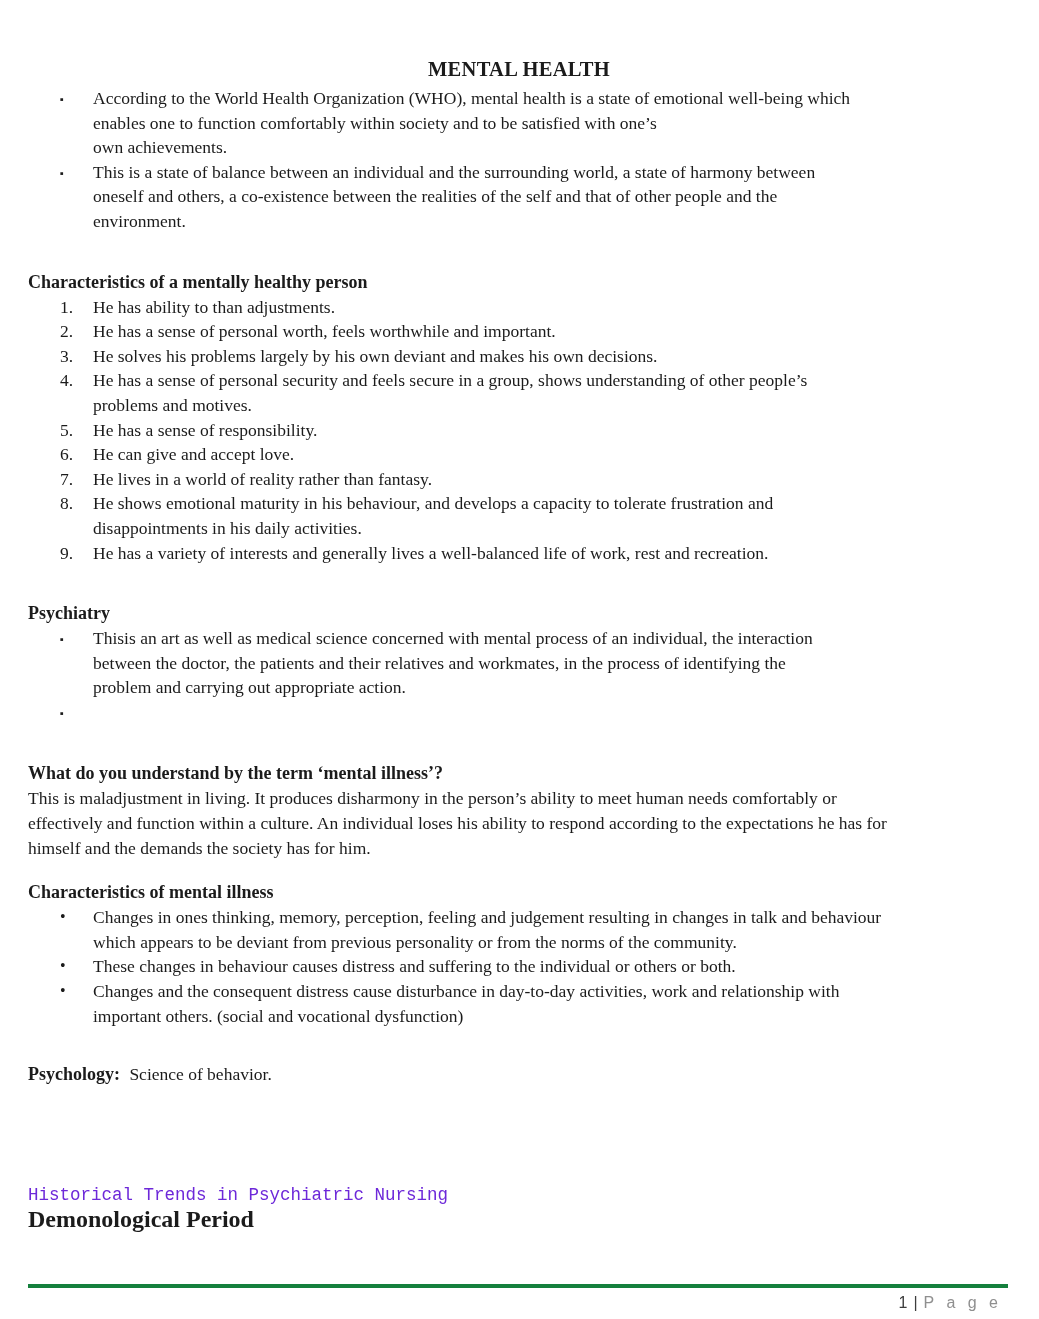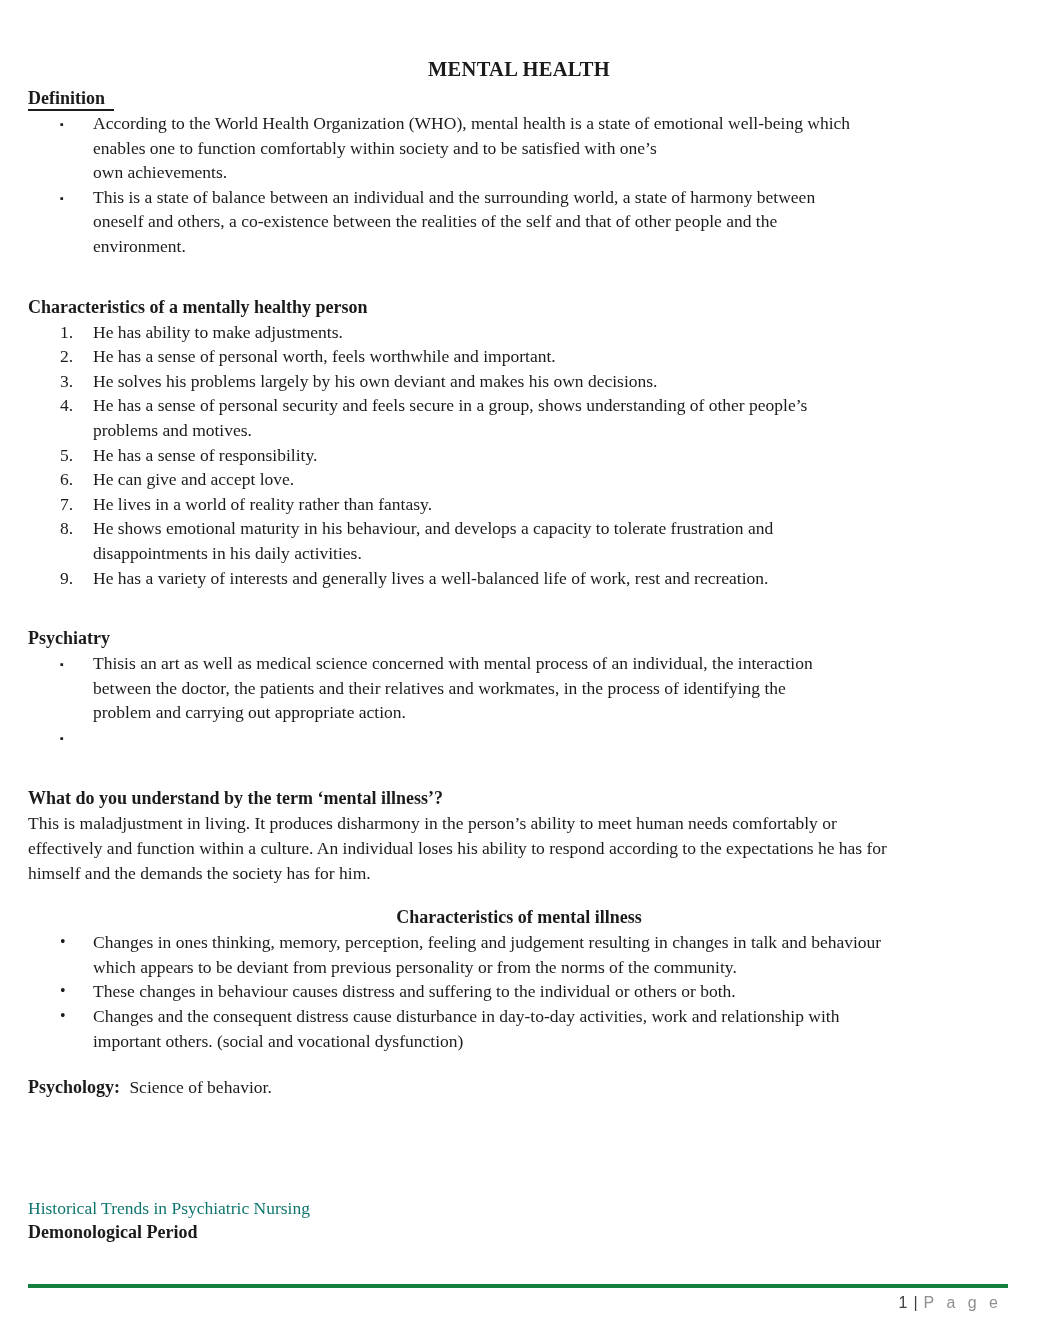--- a/index.html
+++ b/index.html
@@ -9,53 +9,50 @@
     color:#1b1b1b;
     font-size:17.5px;line-height:24.6px;
     overflow:hidden;
   }
   .content{position:absolute;left:28px;right:29px;top:0;padding-top:56px;}
   .pre{white-space:pre-line;}
   .doc-title{font-size:20.5px;font-weight:bold;text-align:center;line-height:26px;margin-bottom:4px;letter-spacing:.3px;}
   .heading{font-weight:bold;font-size:18px;line-height:25px;}
   .heading-underline{display:inline-block;border-bottom:2px solid #1b1b1b;padding-right:9px;line-height:22px;}
   .gap-a{margin-top:36px;}
-  .gap-b{margin-top:20px;text-align:center;}
-  .gap-c{margin-top:22px;}
+  .gap-b{margin-top:20px;}
+  .gap-c{margin-top:34px;}
   .gap-red{margin-top:96px;}
   .li{display:flex;align-items:flex-start;}
   .marker{flex:0 0 33px;margin-left:32px;text-align:left;}
   .marker.sq{font-size:11px;line-height:24.6px;padding-top:1px;}
   .marker.rd{font-size:16px;line-height:24.6px;}
   .li-text{flex:1 1 auto;}
   .inline-label{font-weight:bold;font-size:18px;}
-  .red-heading{color:#0f766e;line-height:24px;}
+  .red-heading{color:#6d28d9;line-height:24px;font-family:Liberation Mono, monospace;}
   .body-par{line-height:24px;}
-  .subheading{font-weight:bold;font-size:18px;line-height:25px;}
+  .subheading{font-weight:bold;font-size:24px;line-height:25px;}
   .footer{
     position:absolute;left:28px;right:31px;top:1284px;
     border-top:4px solid #15803d;
     text-align:right;padding-top:3px;padding-right:6px;
     font-family:"Liberation Sans","DejaVu Sans",sans-serif;
     font-size:16px;letter-spacing:2px;
   }
   .footer .num{color:#3d3d3d;}
   .footer .sep{color:#3d3d3d;padding:0 4px;}
   .footer .pg{color:#8f8f8f;letter-spacing:4px;}
 </style>
 </head>
 <body>
 
 <div class="content">
 
   <div class="doc-title">MENTAL HEALTH</div>
 
-  <div class="heading">
-    <span class="heading-underline">Definition</span>
-  </div>
 
   <div>
     <div class="li">
       <span class="marker sq">▪</span>
       <div class="li-text pre">According to the World Health Organization (WHO), mental health is a state of emotional well-being which
 enables one to function comfortably within society and to be satisfied with one’s
 own achievements.</div>
     </div>
     <div class="li">
       <span class="marker sq">▪</span>
@@ -63,21 +60,21 @@
 oneself and others, a co-existence between the realities of the self and that of other people and the
 environment.</div>
     </div>
   </div>
 
   <div class="heading gap-a">Characteristics of a mentally healthy person</div>
 
   <div>
     <div class="li">
       <span class="marker">1.</span>
-      <div class="li-text pre">He has ability to make adjustments.</div>
+      <div class="li-text pre">He has ability to than adjustments.</div>
     </div>
     <div class="li">
       <span class="marker">2.</span>
       <div class="li-text pre">He has a sense of personal worth, feels worthwhile and important.</div>
     </div>
     <div class="li">
       <span class="marker">3.</span>
       <div class="li-text pre">He solves his problems largely by his own deviant and makes his own decisions.</div>
     </div>
     <div class="li">

